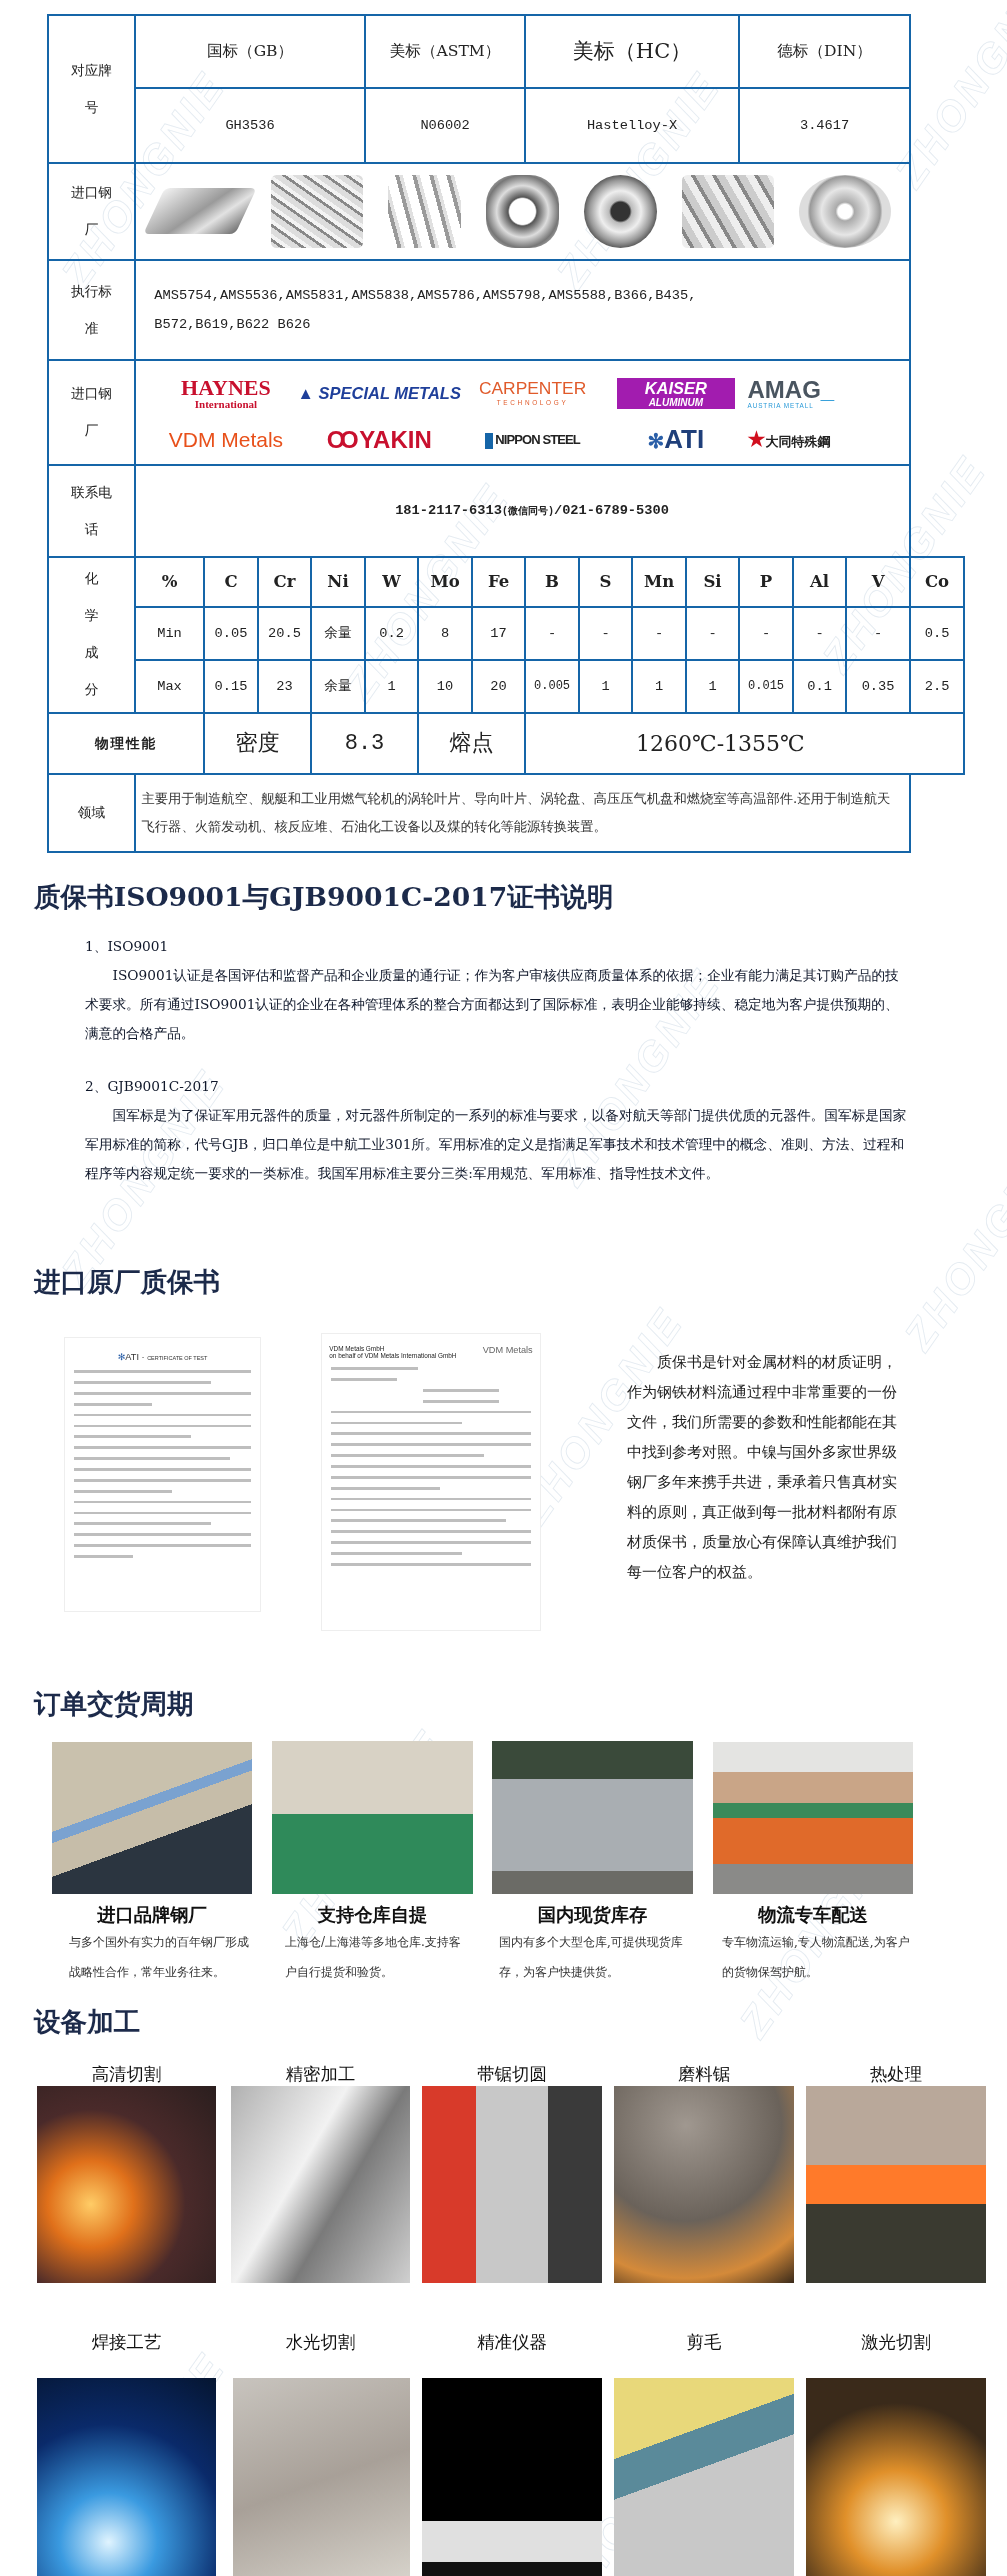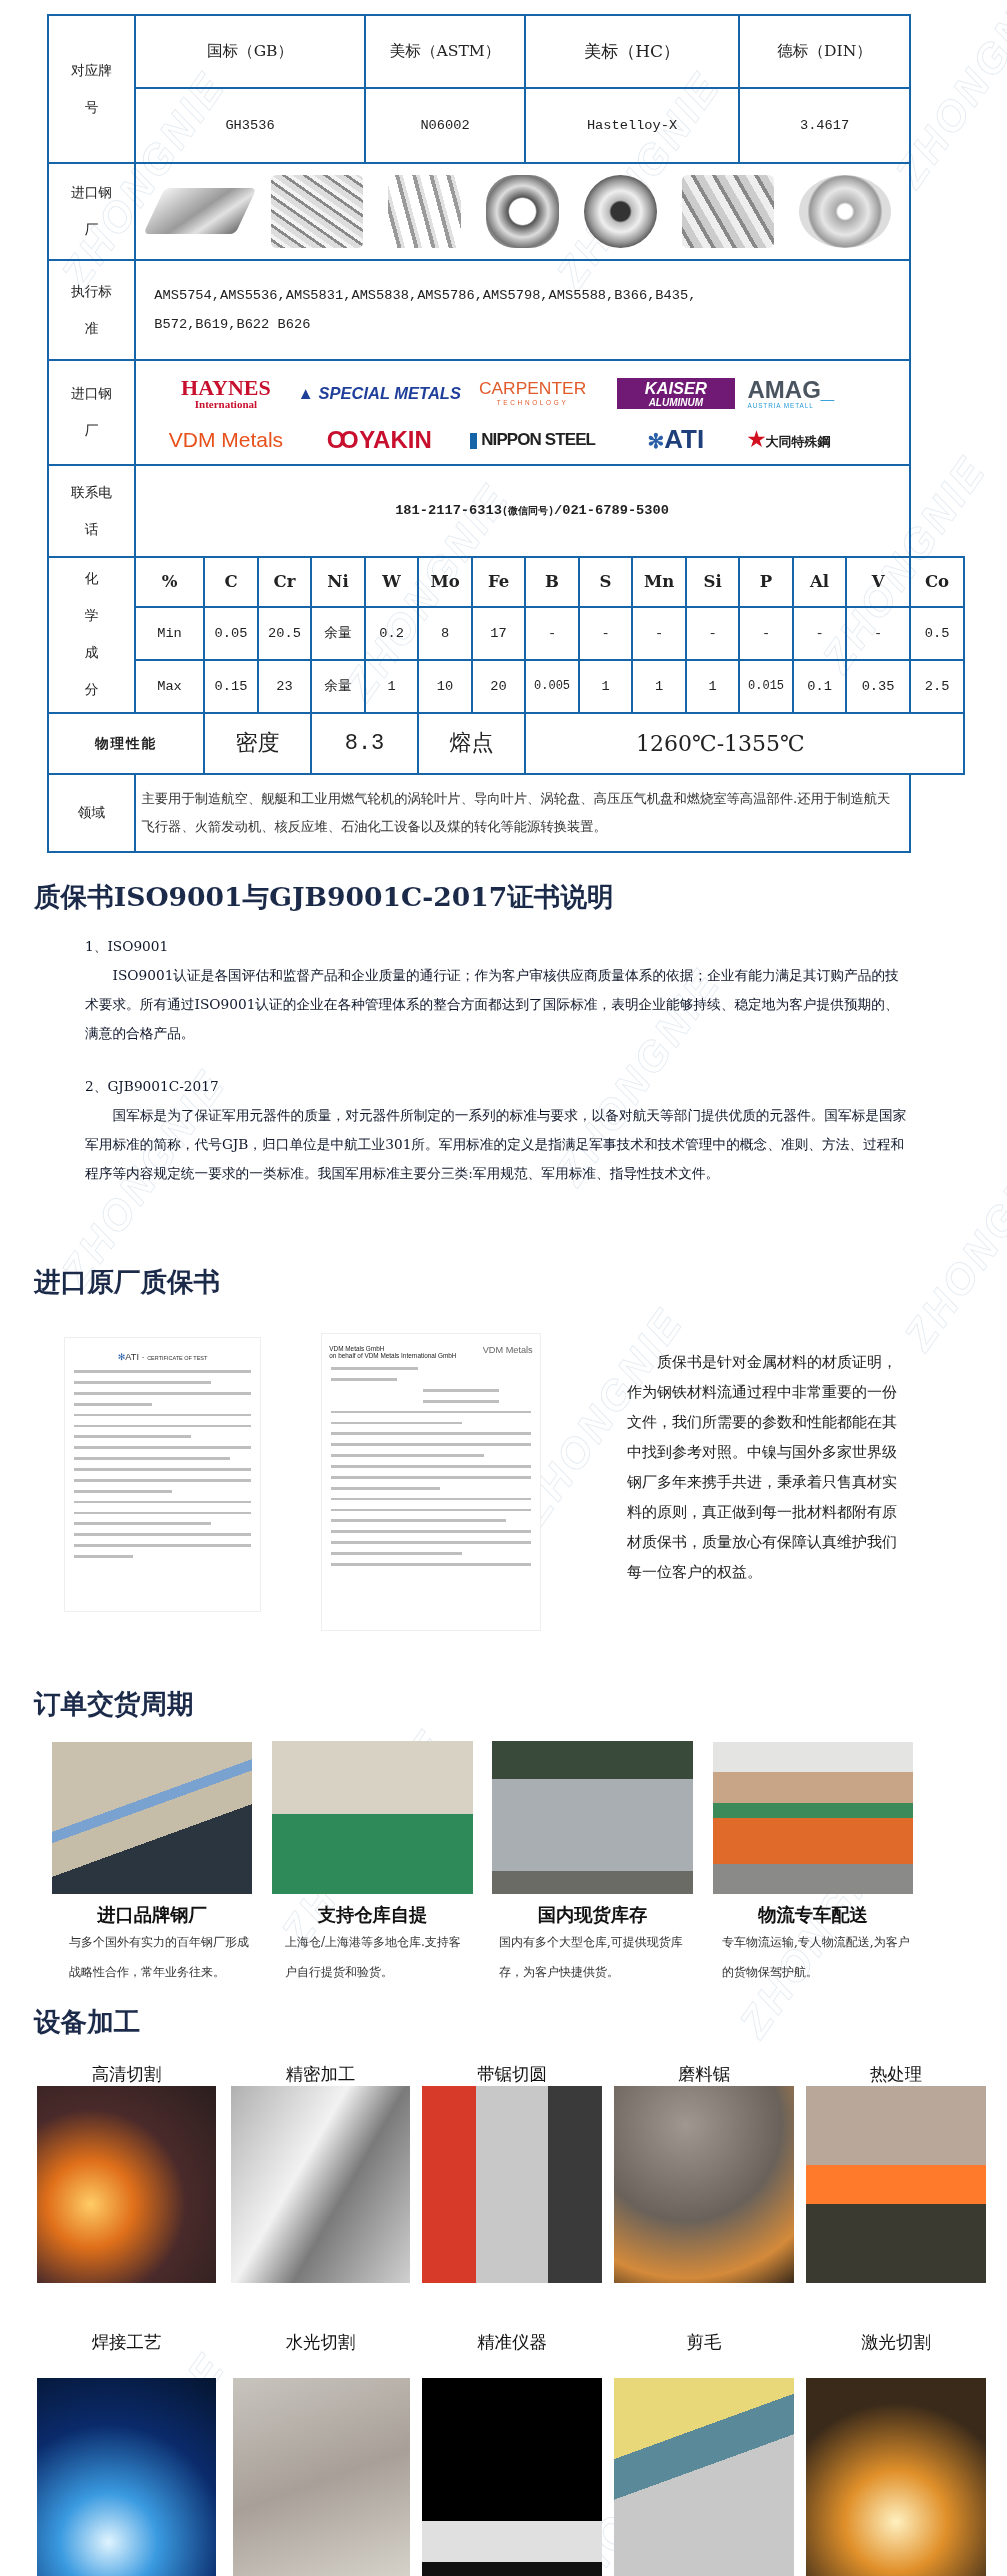--- a/index.html
+++ b/index.html
@@ -59,21 +59,21 @@
       <col style="width:53px">
       <col style="width:54px">
       <col style="width:53px">
       <col style="width:64px">
   </colgroup>
   <tbody>
       <tr style="height:73px">
     <td rowspan="2" class="lbl" style="padding:0 16.5px">对应牌号</td>
     <td colspan="4" class="lbl" style="font-size:15.6px">国标（GB）</td>
     <td colspan="3" class="lbl" style="font-size:15.6px">美标（ASTM）</td>
-    <td colspan="4" class="lbl" style="font-size:17px">美标（HC）</td>
+    <td colspan="4" class="lbl" style="font-size:21px">美标（HC）</td>
     <td colspan="3" class="lbl" style="font-size:15.6px">德标（DIN）</td>
   </tr>
   <tr style="height:75px">
     <td colspan="4" class="mono">GH3536</td>
     <td colspan="3" class="mono">N06002</td>
     <td colspan="4" class="mono">Hastelloy-X</td>
     <td colspan="3" class="mono">3.4617</td>
   </tr>
   <tr style="height:97px">
     <td class="lbl" style="padding:0 16.5px">进口钢厂</td>
@@ -96,25 +96,25 @@
       <div>B572,B619,B622 B626</div>
     </td>
   </tr>
   <tr style="height:105px">
     <td class="lbl" style="padding:0 16.5px">进口钢厂</td>
     <td colspan="14">
       <div class="logos">
         <div class="logo" style="font-family:'Liberation Serif',serif;font-size:22px"><span style="color:#c8102e">HAYNES</span><div style="font-size:11px;line-height:11px;color:#c8102e">International</div></div>
         <div class="logo" style="color:#1f3f9a;font-style:italic;font-size:16.5px;line-height:16.5px"><span style="font-style:normal">▲</span> <span>SPECIAL METALS</span></div>
         <div class="logo" style="color:#e05a2a;font-weight:normal;font-size:17.4px;line-height:18.3px"><span>CARPENTER</span><div style="font-size:6.4px;letter-spacing:2.7px;line-height:9.2px">TECHNOLOGY</div></div>
-        <div class="logo" style="background:#701a75;color:#fff;font-style:italic;padding:1.8px 0;margin:6px 13px;font-size:16.5px;line-height:18.3px"><span>KAISER</span><div style="font-size:10px;line-height:9.2px">ALUMINUM</div></div>
+        <div class="logo" style="background:#a21caf;color:#fff;font-style:italic;padding:1.8px 0;margin:6px 13px;font-size:16.5px;line-height:18.3px"><span>KAISER</span><div style="font-size:10px;line-height:9.2px">ALUMINUM</div></div>
         <div class="logo" style="color:#4a5560;font-size:24px;line-height:24px;text-align:left"><span>AMAG</span><span style="color:#2a9ad8">_</span><div style="font-size:6.4px;color:#2a9ad8;line-height:7.3px;font-weight:normal;letter-spacing:0.9px">AUSTRIA METALL</div></div>
         <div class="logo" style="color:#e8501a;font-weight:normal;font-size:21px">VDM Metals</div>
         <div class="logo" style="color:#c8102e;font-size:24px"><span style="letter-spacing:-5.5px">OO</span> <span>YAKIN</span></div>
-        <div class="logo" style="font-size:17px;letter-spacing:-0.9px"><span style="display:inline-block;width:7.3px;height:16.5px;background:#1565a8;vertical-align:middle"></span> <span>NIPPON STEEL</span></div>
+        <div class="logo" style="font-size:13px;letter-spacing:-0.9px"><span style="display:inline-block;width:7.3px;height:16.5px;background:#1565a8;vertical-align:middle"></span> <span>NIPPON STEEL</span></div>
         <div class="logo" style="color:#1f3f7a;font-weight:bold;font-size:26px"><span style="color:#2b5fa8;font-size:20px">✻</span><span>ATI</span></div>
         <div class="logo" style="font-size:13px;text-align:left"><span style="color:#d10f1e;font-size:20px">★</span><span>大同特殊鋼</span></div>
       </div>
     </td>
   </tr>
   <tr style="height:92px">
     <td class="lbl" style="padding:0 16.5px">联系电话</td>
     <td colspan="14" class="phone">
       <span>181-2117-6313</span><small>(微信同号)</small><span>/021-6789-5300</span>
     </td>

